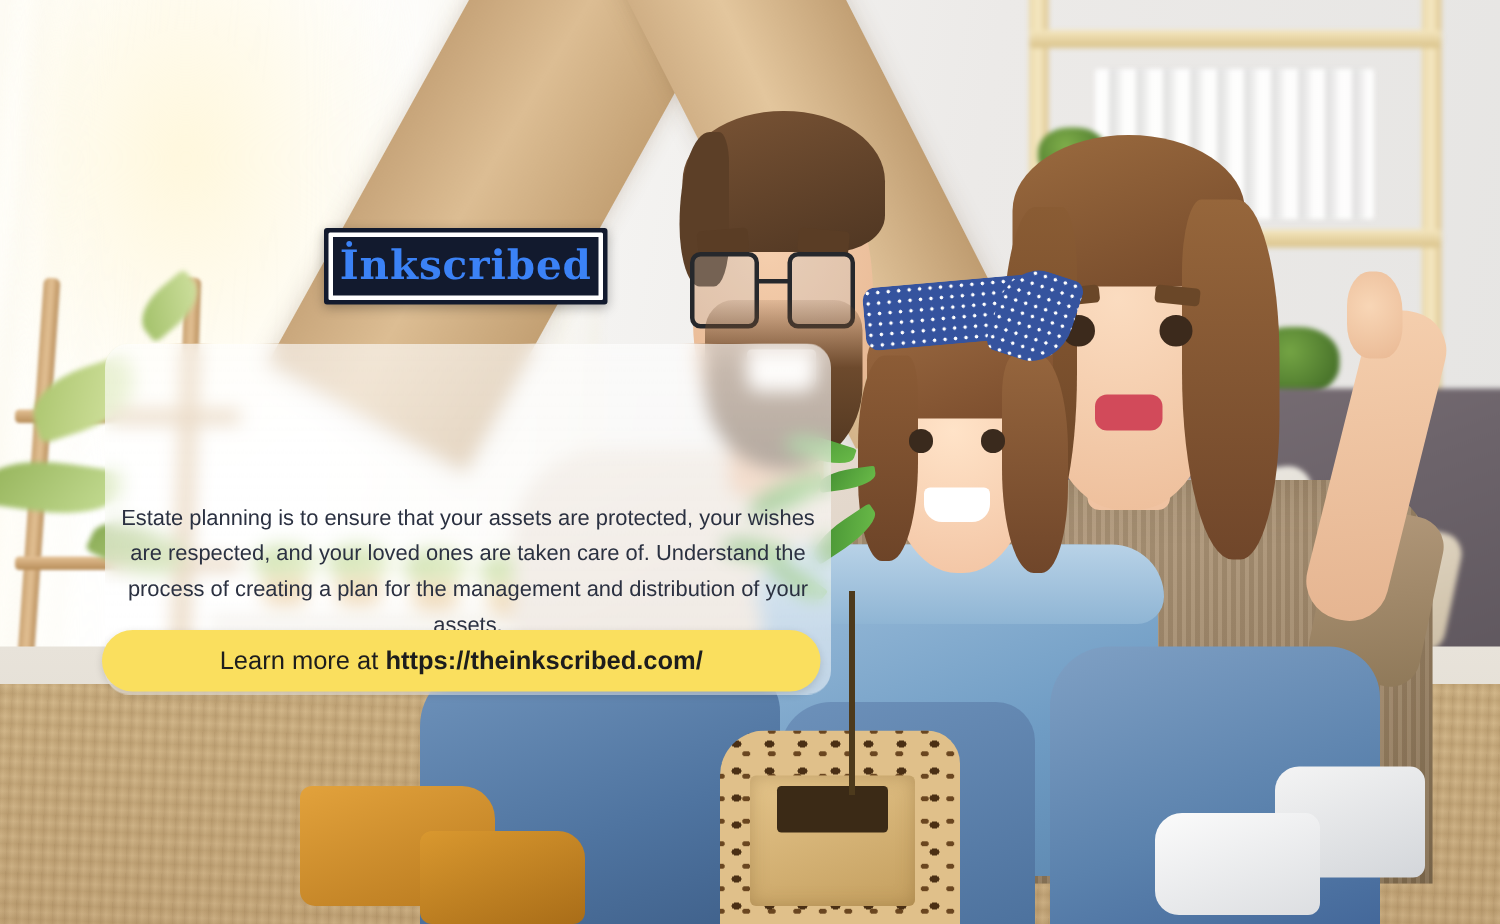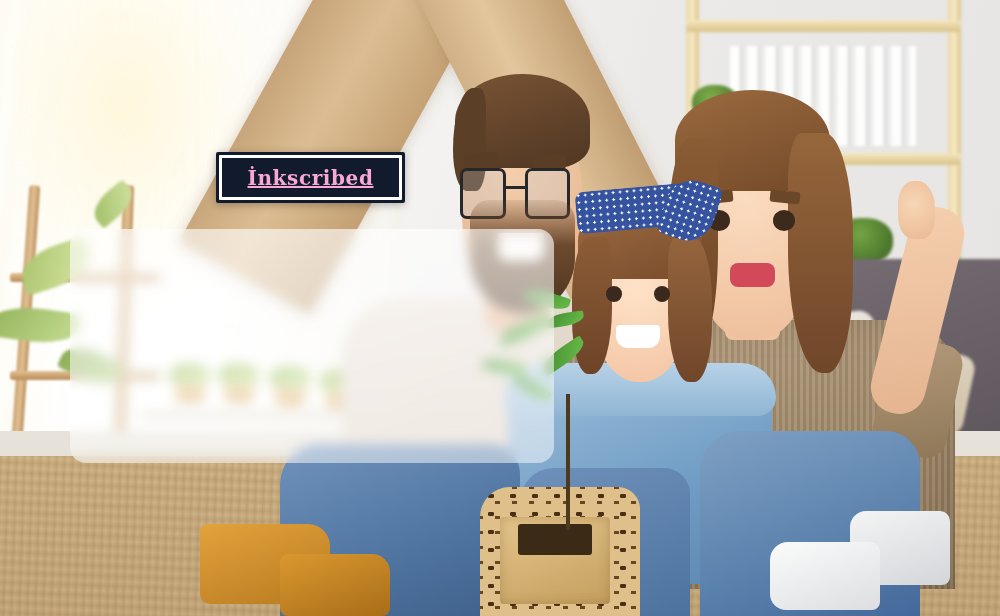--- a/index.html
+++ b/index.html
@@ -212,22 +212,22 @@
     position:absolute;left:216px;top:152px;width:189px;height:51px;
     background:#121a2e;border:3px solid #121a2e;border-radius:2px;
     display:flex;align-items:center;justify-content:center;
     box-shadow:0 2px 8px rgba(0,0,0,.28);
   }
   .logo-inner{
     width:100%;height:100%;border:3px solid #ffffff;border-radius:1px;
     display:flex;align-items:center;justify-content:center;
   }
   .logo-text{
-    color:#f9a8d4;font-family:"DejaVu Serif", serif;font-weight:700;
-    font-size:20px;letter-spacing:.6px;line-height:1;white-space:nowrap;text-decoration:underline;
+    color:#3b82f6;font-family:"DejaVu Serif", serif;font-weight:700;
+    font-size:27px;letter-spacing:.6px;line-height:1;white-space:nowrap;
   }
 
   
   .card{
     position:absolute;left:70px;top:229px;width:484px;height:234px;
     background:linear-gradient(180deg,rgba(255,255,255,.62),rgba(255,255,255,.50));
     border-radius:16px;
     backdrop-filter:blur(6px);
     -webkit-backdrop-filter:blur(6px);
   }
@@ -389,15 +389,19 @@
 
   <div class="logo-box">
     <div class="logo-inner">
       <span class="logo-text">İnkscribed</span>
     </div>
   </div>
 
   <div class="card"></div>
 
 
-
+  <p class="body-copy">Estate planning is to ensure that your assets are protected, your wishes are respected, and your loved ones are taken care of. Understand the process of creating a plan for the management and distribution of your assets.</p>
+
+  <div class="cta">
+    <span class="cta-text"><span>Learn more at </span><span class="cta-url">https://theinkscribed.com/</span></span>
+  </div>
 
 </div>
 
 </body></html>

